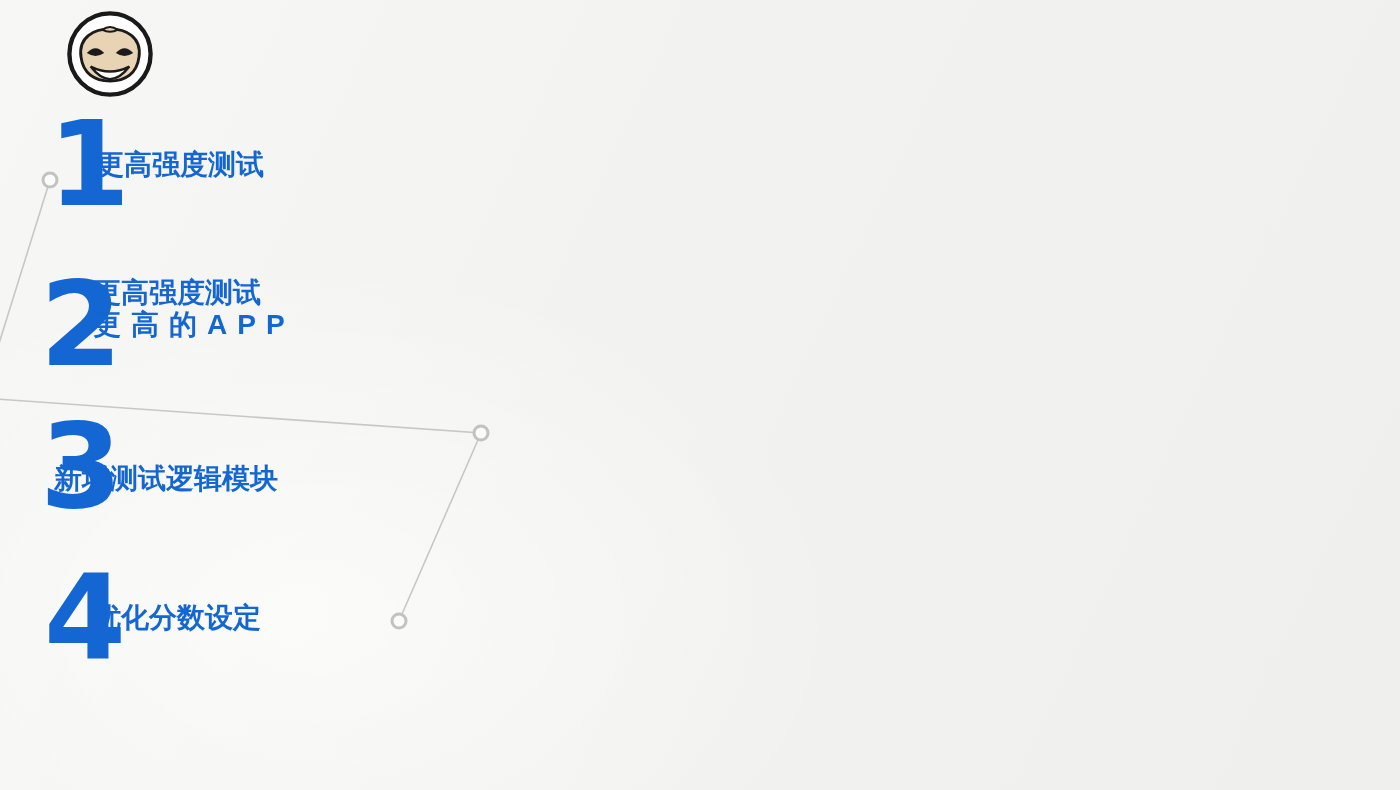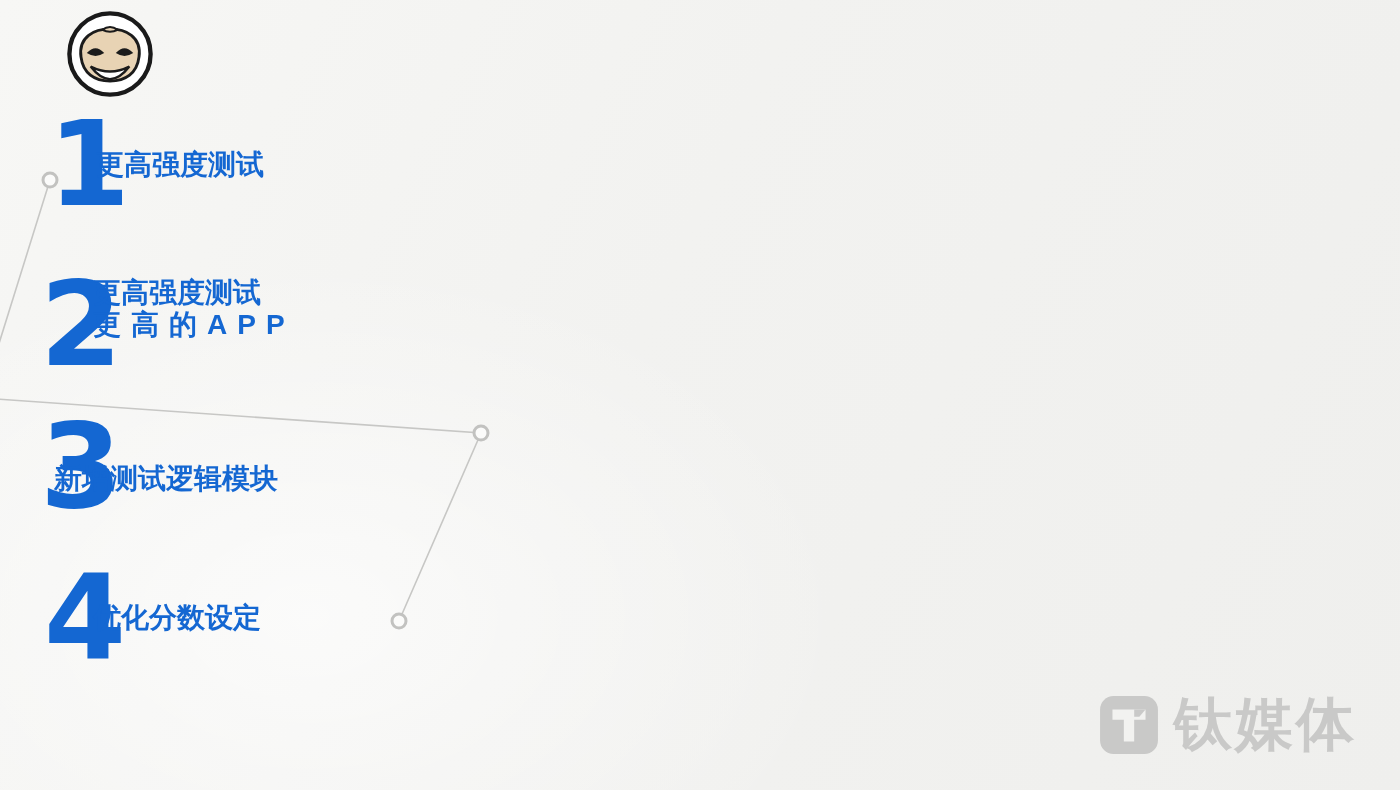--- a/index.html
+++ b/index.html
@@ -103,22 +103,14 @@
   <div class="item i3">
     <div class="num">3</div>
     <div class="txt">新增测试逻辑模块</div>
   </div>
 
   <div class="item i4">
     <div class="num">4</div>
     <div class="txt">优化分数设定</div>
   </div>
 
-  <div class="watermark">
-    <svg class="wm-icon" viewBox="0 0 60 60" xmlns="http://www.w3.org/2000/svg">
-      <rect x="2" y="2" width="56" height="56" rx="13" fill="#c9c9c8"></rect>
-      <path d="M14,15 h32 v10 h-11 v21 h-10 v-21 h-11 z" fill="#f2f2f0"></path>
-      <path d="M35,15 l11,0 l-6,7 l-5,0 z" fill="#c9c9c8"></path>
-    </svg>
-    <div class="wm-text">钛媒体</div>
-  </div>
 
 </div>
 
 </body></html>

